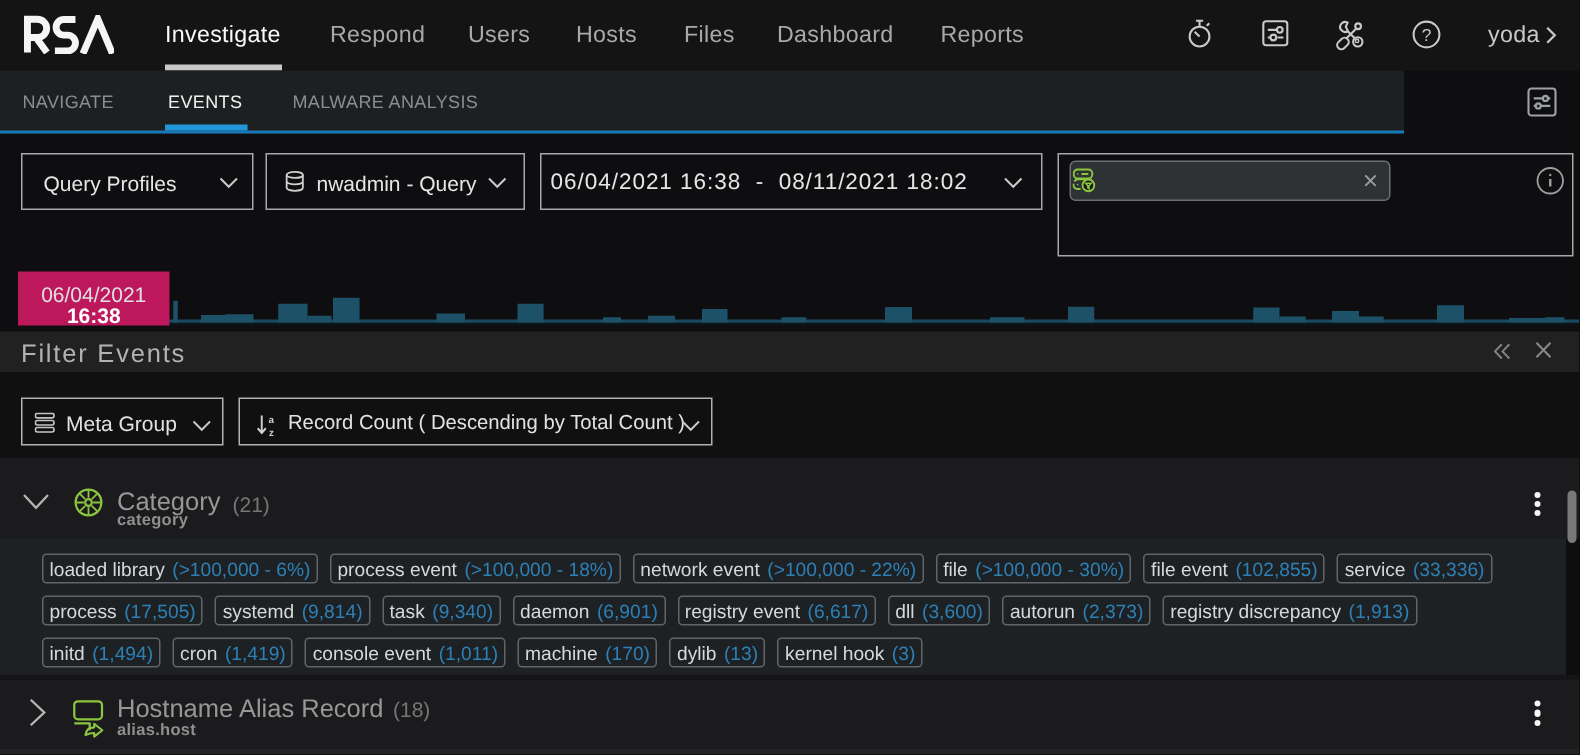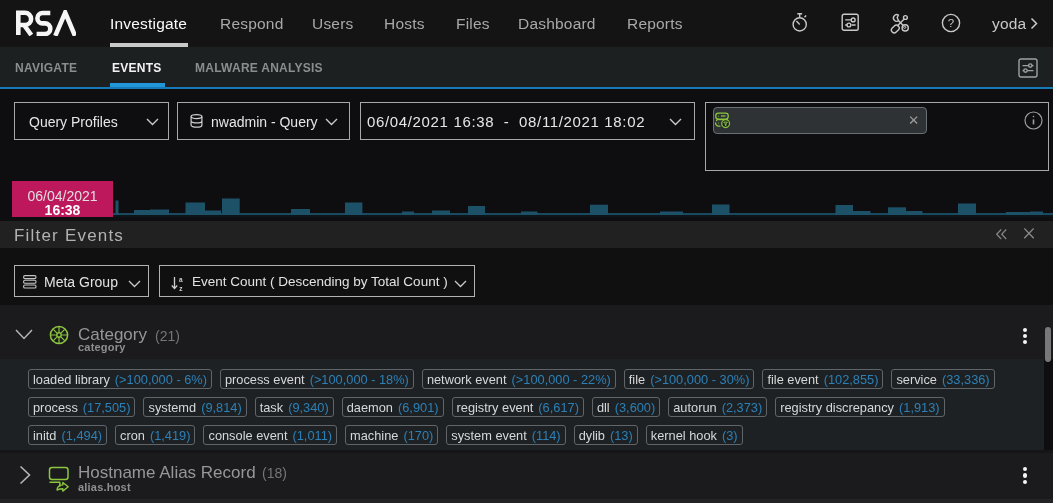--- a/index.html
+++ b/index.html
@@ -8,21 +8,21 @@
   .abs { position:absolute; }
   #stage { position:relative; width:1053px; height:503px; }
 
   
   #topbar { left:0; top:0; width:1053px; height:47px; background:#151414; }
   .nav1 { position:absolute; top:15px; font-size:15.5px; color:#a9a9a9; letter-spacing:.2px; }
   .nav1.on { color:#fafafa; }
   #inv-underline { left:110px; top:43px; width:78px; height:4px; background:#c9c9c9; }
 
   
-  #subnav { left:0; top:47px; width:1053px; height:42px; background:#1d2021; border-bottom:2px solid #1879b8;font-weight:bold; }
+  #subnav { left:0; top:47px; width:936px; height:42px; background:#1d2021; border-bottom:2px solid #1879b8; }
   .nav2 { position:absolute; top:14px; font-size:12px; letter-spacing:0.25px; color:#8b8e90; }
   .nav2.on { color:#f2f2f2; }
   #ev-underline { left:110px; top:83px; width:55px; height:4px; background:#2196d8; }
 
   
   .qbox { position:absolute; border:1px solid #a6a8aa; background:transparent; color:#e6e6e6; }
   #qb1 { left:14px; top:102px; width:155px; height:38px; }
   #qb2 { left:177px; top:102px; width:173px; height:38px; }
   #qb3 { left:360px; top:102px; width:335px; height:38px; }
   #qb4 { left:705px; top:102px; width:344px; height:69px; }
@@ -222,21 +222,21 @@
     <svg class="abs" style="left:113px;top:14px" width="13" height="8" viewBox="0 0 13 8" fill="none" stroke="#c9c9c9" stroke-width="1.3">
         <path d="M1 1 L6.5 6.5 L12 1"></path>
       </svg>
   </div>
   <div class="cbox" style="left:159px;width:316px;font-size:13.5px">
     <svg class="abs" style="left:11px;top:10px" width="14" height="15" viewBox="0 0 14 15" fill="none">
       <path d="M3.5 1 v11 M0.8 9.5 L3.5 12.6 L6.2 9.5" stroke="#cfcfcf" stroke-width="1.3"></path>
       <text x="9.9" y="6" text-anchor="middle" font-size="6.5" fill="#cfcfcf" font-family="Liberation Sans" font-weight="bold">a</text>
       <text x="9.9" y="14.5" text-anchor="middle" font-size="6.5" fill="#cfcfcf" font-family="Liberation Sans" font-weight="bold">z</text>
     </svg>
-    <span class="abs" style="left:32px;top:8px">Event Count ( Descending by Total Count )</span>
+    <span class="abs" style="left:32px;top:8px">Record Count ( Descending by Total Count )</span>
     <svg class="abs" style="left:294px;top:14px" width="13" height="8" viewBox="0 0 13 8" fill="none" stroke="#c9c9c9" stroke-width="1.3">
         <path d="M1 1 L6.5 6.5 L12 1"></path>
       </svg>
   </div>
 
   <div class="abs" id="cat-band">
     <svg class="abs" style="left:15px;top:24px" width="18" height="11" viewBox="0 0 18 11" fill="none" stroke="#b5b5b5" stroke-width="1.5">
         <path d="M1 1 L9 9.5 L17 1"></path>
       </svg>
     <svg class="abs" style="left:49px;top:20px" width="20" height="20" viewBox="0 0 20 20" fill="none" stroke="#8cc63f" stroke-width="1.5">
@@ -305,23 +305,20 @@
         </span><span class="pill">
           <span class="n">cron</span>
           <span class="c">(1,419)</span>
         </span><span class="pill">
           <span class="n">console event</span>
           <span class="c">(1,011)</span>
         </span><span class="pill">
           <span class="n">machine</span>
           <span class="c">(170)</span>
         </span><span class="pill">
-          <span class="n">system event</span>
-          <span class="c">(114)</span>
-        </span><span class="pill">
           <span class="n">dylib</span>
           <span class="c">(13)</span>
         </span><span class="pill">
           <span class="n">kernel hook</span>
           <span class="c">(3)</span>
         </span></div>
   </div>
 
   <div class="abs" id="gapband"></div>
 

